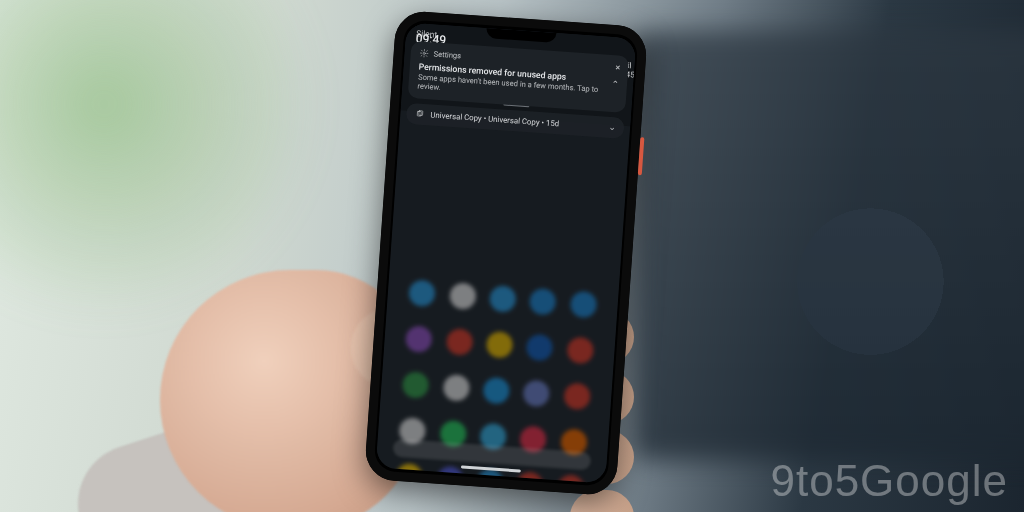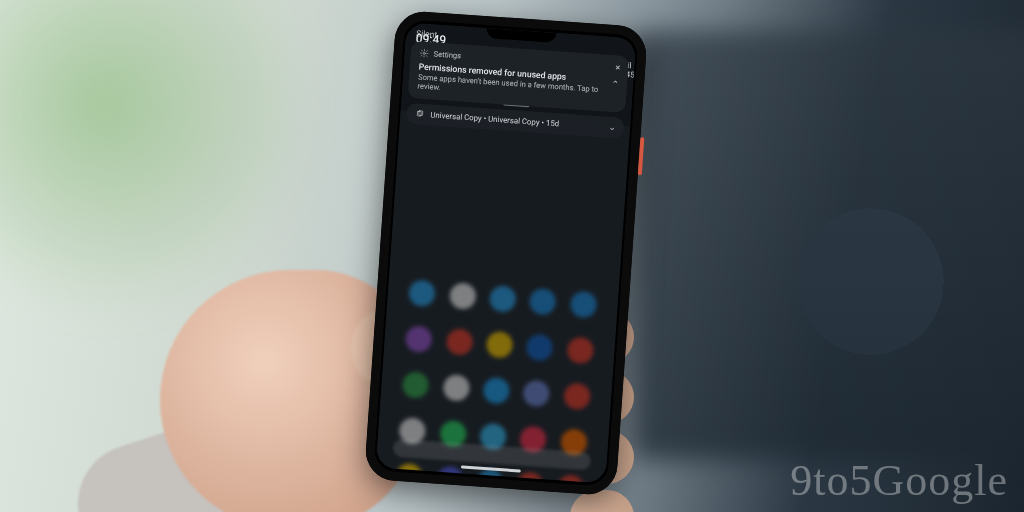--- a/index.html
+++ b/index.html
@@ -8,21 +8,21 @@
     linear-gradient(100deg,#dfe9e0 0%,#cfd9d0 25%,#b8c4c8 45%,#6f7d88 65%,#2a3844 80%,#1a2530 100%);
     filter:saturate(0.9);
   }
   
   .plant{position:absolute;left:-40px;top:-40px;width:360px;height:360px;
     background:radial-gradient(ellipse at 40% 40%,rgba(120,180,100,0.55),rgba(120,180,100,0) 70%);
     filter:blur(18px);}
   .monitor{position:absolute;right:-30px;top:30px;width:420px;height:430px;
     background:linear-gradient(180deg,#2b3742,#1b2732);filter:blur(12px);opacity:0.75;border-radius:12px;}
   .watermark{position:absolute;right:16px;bottom:6px;font-size:44px;font-weight:400;
-    color:rgba(255,255,255,0.35);letter-spacing:1px;font-family:Liberation Serif, serif;}
+    color:rgba(255,255,255,0.35);letter-spacing:1px;font-family:Liberation Sans, sans-serif;}
   
   .hand{position:absolute;left:120px;top:120px;width:560px;height:420px;pointer-events:none;}
   .palm{position:absolute;left:40px;top:150px;width:260px;height:260px;border-radius:50% 40% 45% 50%;
     background:radial-gradient(circle at 40% 35%,#f3cfb9,#d9a88f 70%,#c39279 100%);filter:blur(1px);}
   .thumb{position:absolute;left:230px;top:180px;width:170px;height:80px;border-radius:60px;
     background:linear-gradient(90deg,#e9c2aa,#d6a48a);transform:rotate(-10deg);filter:blur(1px);}
   .sleeve{position:absolute;left:-30px;top:300px;width:260px;height:220px;border-radius:60px 60px 0 0;
     background:#c6c2bd;transform:rotate(-18deg);filter:blur(1px);}
   .fingers{position:absolute;right:40px;top:190px;width:70px;height:240px;}
   .fingers div{width:64px;height:54px;margin-bottom:6px;border-radius:30px;

